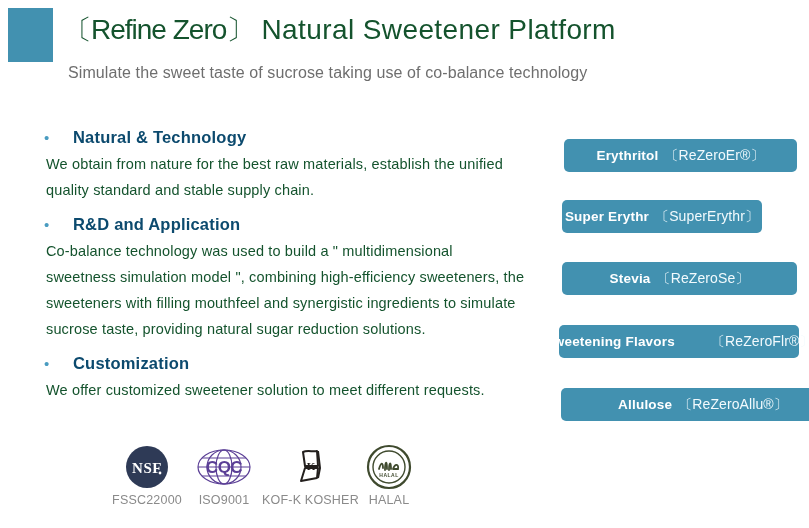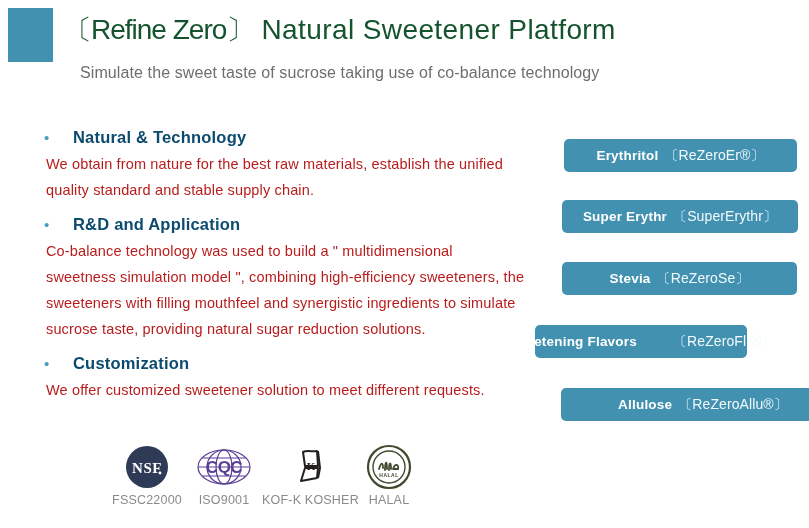--- a/index.html
+++ b/index.html
@@ -38,21 +38,21 @@
     font-weight: 400;
     color: #14532d;
     letter-spacing: 0.4px;
     white-space: nowrap;
   }
   #page-title .brand-bracket {
     letter-spacing: -1px;
   }
   #page-subtitle {
     position: absolute;
-    left: 80px;
+    left: 68px;
     top: 64px;
     font-size: 16px;
     color: #6e6e6e;
     white-space: nowrap;
     letter-spacing: 0.1px;
     text-align: center;
   }
 
   
   #left-column {
@@ -82,21 +82,21 @@
     color: #0c4a6e;
     font-size: 16.5px;
     font-weight: bold;
     letter-spacing: 0.2px;
     white-space: nowrap;
   }
   .feature-body {
     padding-left: 46px;
     padding-right: 22px;
     font-size: 14.5px;
-    color: #b91c1c;
+    color: #14532d;
     line-height: 26px;
     letter-spacing: 0.15px;
   }
 
   
   #product-list {
     position: absolute;
     top: 139px;
     left: 0;
     width: 809px;
@@ -195,31 +195,31 @@
 
 </div>
 
 <div id="product-list">
 
   <div class="product-button" style="left:564px; top:0px; width:233px;">
     <span class="product-name">Erythritol</span>
     <span class="product-code">〔ReZeroEr®〕</span>
   </div>
 
-  <div class="product-button" style="left:562px; top:61px; width:236px;">
+  <div class="product-button" style="left:562px; top:61px; width:200px;">
     <span class="product-name">Super Erythr</span>
     <span class="product-code">〔SuperErythr〕</span>
   </div>
 
   <div class="product-button" style="left:562px; top:123px; width:235px;">
     <span class="product-name">Stevia</span>
     <span class="product-code">〔ReZeroSe〕</span>
   </div>
 
-  <div class="product-button" style="left:535px; top:186px; width:212px;gap:30px;">
+  <div class="product-button" style="left:559px; top:186px; width:240px;gap:30px;">
     <span class="product-name">Sweetening Flavors</span>
     <span class="product-code">〔ReZeroFlr®〕</span>
   </div>
 
   <div class="product-button" style="left:561px; top:249px; width:284px;">
     <span class="product-name">Allulose</span>
     <span class="product-code">〔ReZeroAllu®〕</span>
   </div>
 
 </div>

